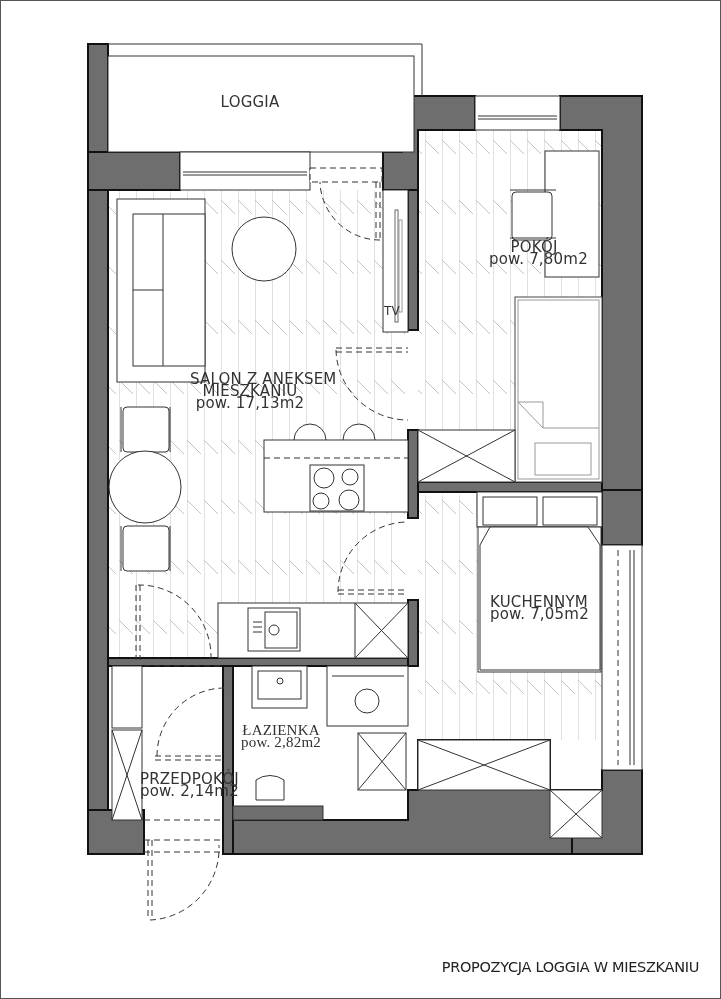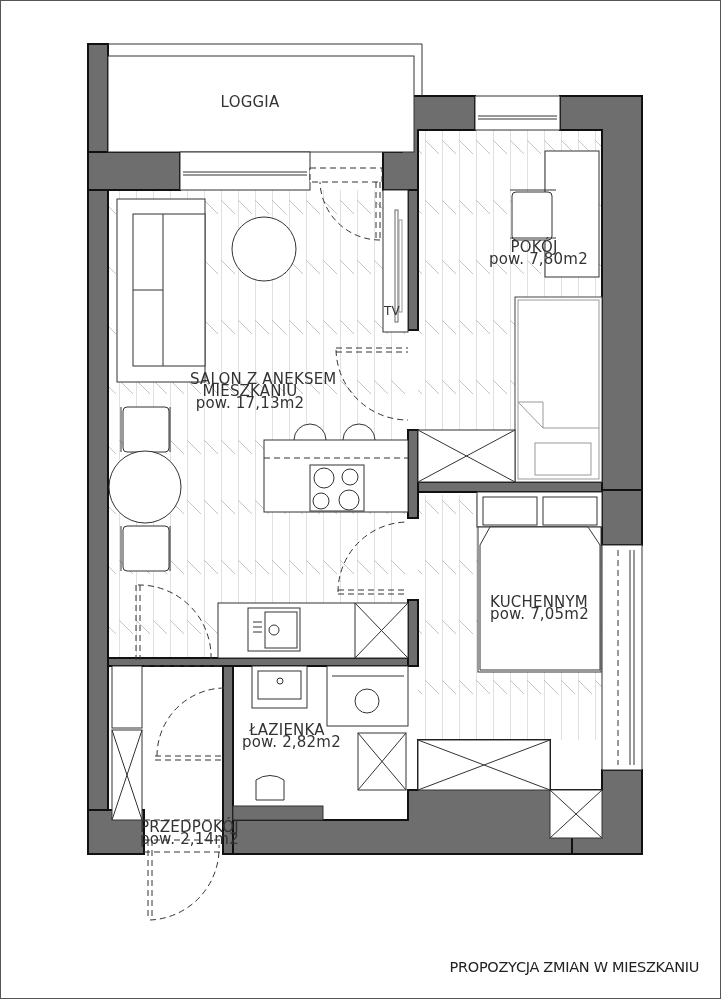--- a/index.html
+++ b/index.html
@@ -239,25 +239,25 @@
 <div class="lbl" style="left:489px;top:241px;width:90px;">
   <div>POKÓJ</div>
   <div>pow. 7,80m2</div>
 </div>
 
 <div class="lbl" style="left:490px;top:596px;width:90px;">
   <div>KUCHENNYM</div>
   <div>pow. 7,05m2</div>
 </div>
 
-<div class="lbl" style="left:242px;top:724px;width:90px;">
+<div class="lbl" style="left:236px;top:724px;width:90px;font-family:Liberation Serif, serif;">
   <div>ŁAZIENKA</div>
   <div>pow. 2,82m2</div>
 </div>
 
-<div class="lbl" style="left:140px;top:773px;width:86px;margin-top:48px;">
+<div class="lbl" style="left:140px;top:773px;width:86px;">
   <div>PRZEDPOKÓJ</div>
   <div>pow. 2,14m2</div>
 </div>
 
 <div class="lbl" style="left:384px;top:305px;width:16px;font-size:12px;">TV</div>
 
-<div class="title">PROPOZYCJA ZMIAN W MIESZKANIU</div>
+<div class="title">PROPOZYCJA LOGGIA W MIESZKANIU</div>
 
 </body></html>

